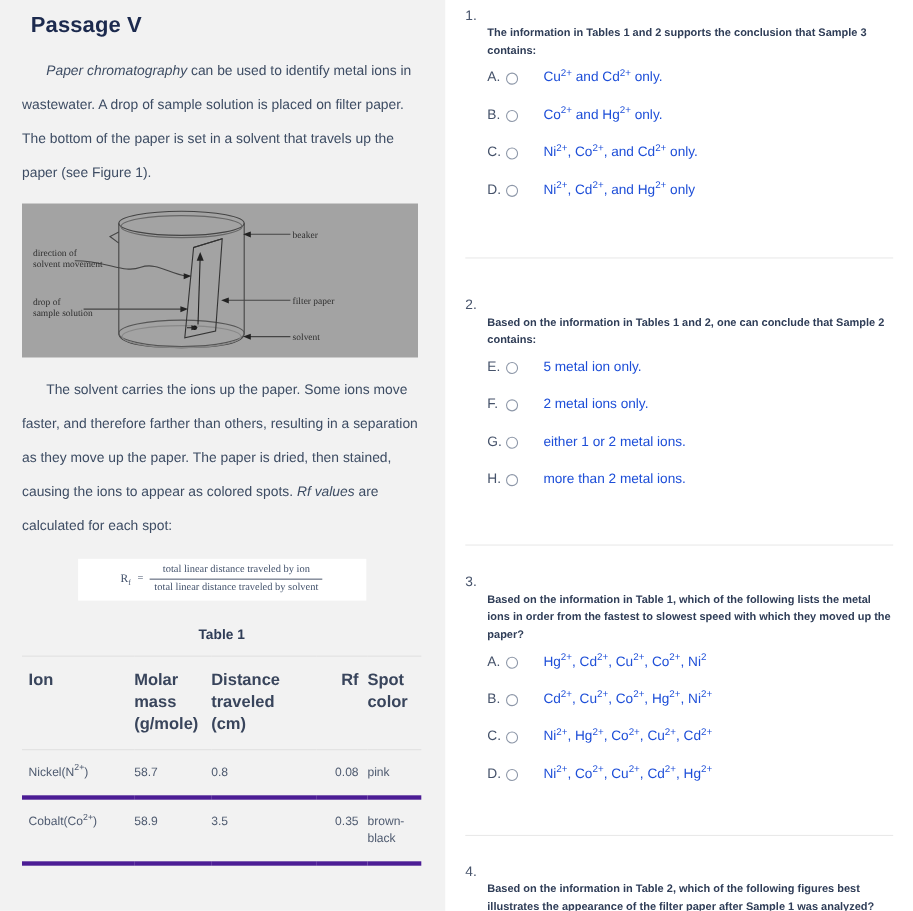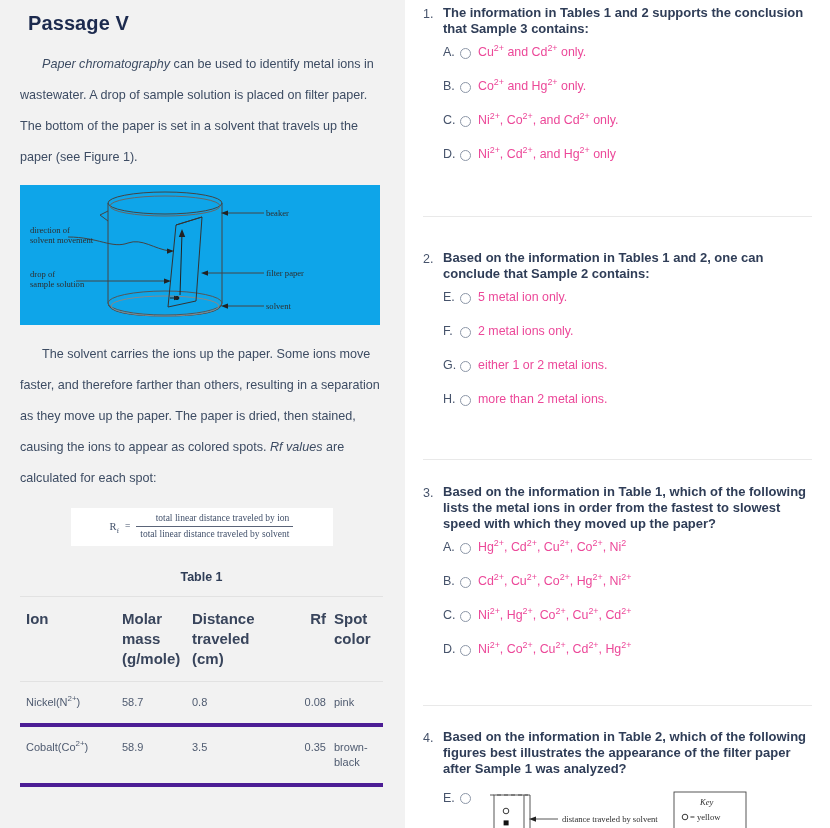--- a/index.html
+++ b/index.html
@@ -26,21 +26,21 @@
   }
   .para{
     font-size:12.6px;line-height:31px;color:#3d4c63;
     margin:14px 0 0 0;
   }
   .para.indent{text-indent:22px;}
   .para i{font-style:italic;}
 
   
   .figbox{
-    background:#0ea5e9;
+    background:#a3a3a3;
     margin:12px 0 0 0;
     width:360px;height:140px;
     position:relative;
   }
   .figsvg{display:block;}
 
   
   .formulabox{
     background:#ffffff;
     margin:14px auto 0 auto;
@@ -48,21 +48,21 @@
     padding:4px 0 5px 0;
     text-align:center;
   }
   .formula{
     display:inline-flex;align-items:center;gap:6px;
     font-family:"Liberation Serif", serif;
     font-size:9.5px;color:#41506a;
   }
   .formula .rf{font-size:10.5px;}
   .formula .rf sub{font-size:7px;}
-  .frac{display:inline-block;text-align:right;line-height:1.35;}
+  .frac{display:inline-block;text-align:center;line-height:1.35;}
   .frac .num{border-bottom:1px solid #5a6478;padding:0 4px 1px 4px;display:block;}
   .frac .den{padding:1px 4px 0 4px;display:block;}
 
   .table-caption{
     text-align:center;font-size:12.5px;font-weight:bold;color:#2f3d57;
     margin:24px 0 0 0;
   }
 
   
   table.t1{
@@ -96,37 +96,38 @@
     background:#ffffff;box-sizing:border-box;
     padding:0 18px 0 18px;overflow:hidden;
   }
   .qblock{position:relative;}
   .qhead{display:flex;align-items:flex-start;margin:0;}
   .qnum{
     font-size:12.5px;color:#46536b;width:20px;flex:0 0 20px;
     padding-top:2px;
   }
   .qtext{
-    font-size:13px;font-weight:bold;color:#2f3d57;line-height:16px;
+    font-size:10px;font-weight:bold;color:#2f3d57;line-height:16px;
     flex:1 1 auto;
+    margin-top:18px;
   }
   .choices{margin:7px 0 0 20px;}
   .choice{
     display:flex;align-items:flex-start;
     margin:0 0 0 0;height:34px;
   }
   .clabel{
     font-size:12.5px;color:#46536b;width:17px;flex:0 0 17px;
     padding-top:1px;
   }
   .radio{
     width:9px;height:9px;border:1.3px solid #8d97a8;border-radius:50%;
     flex:0 0 9px;margin:4px 7px 0 0;background:#fff;
   }
-  .ctext{font-size:12.4px;color:#ec4899;line-height:16px;}
+  .ctext{font-size:12.4px;color:#1d4ed8;line-height:16px;margin-left:16px;}
   .divider{
     height:1px;background:#e9e9e9;margin:0;width:100%;
   }
 
   
   .q4fig{display:flex;align-items:flex-start;margin-top:12px;}
   .q4fig .clabel{padding-top:2px;}
 </style>
 </head>
 <body>

